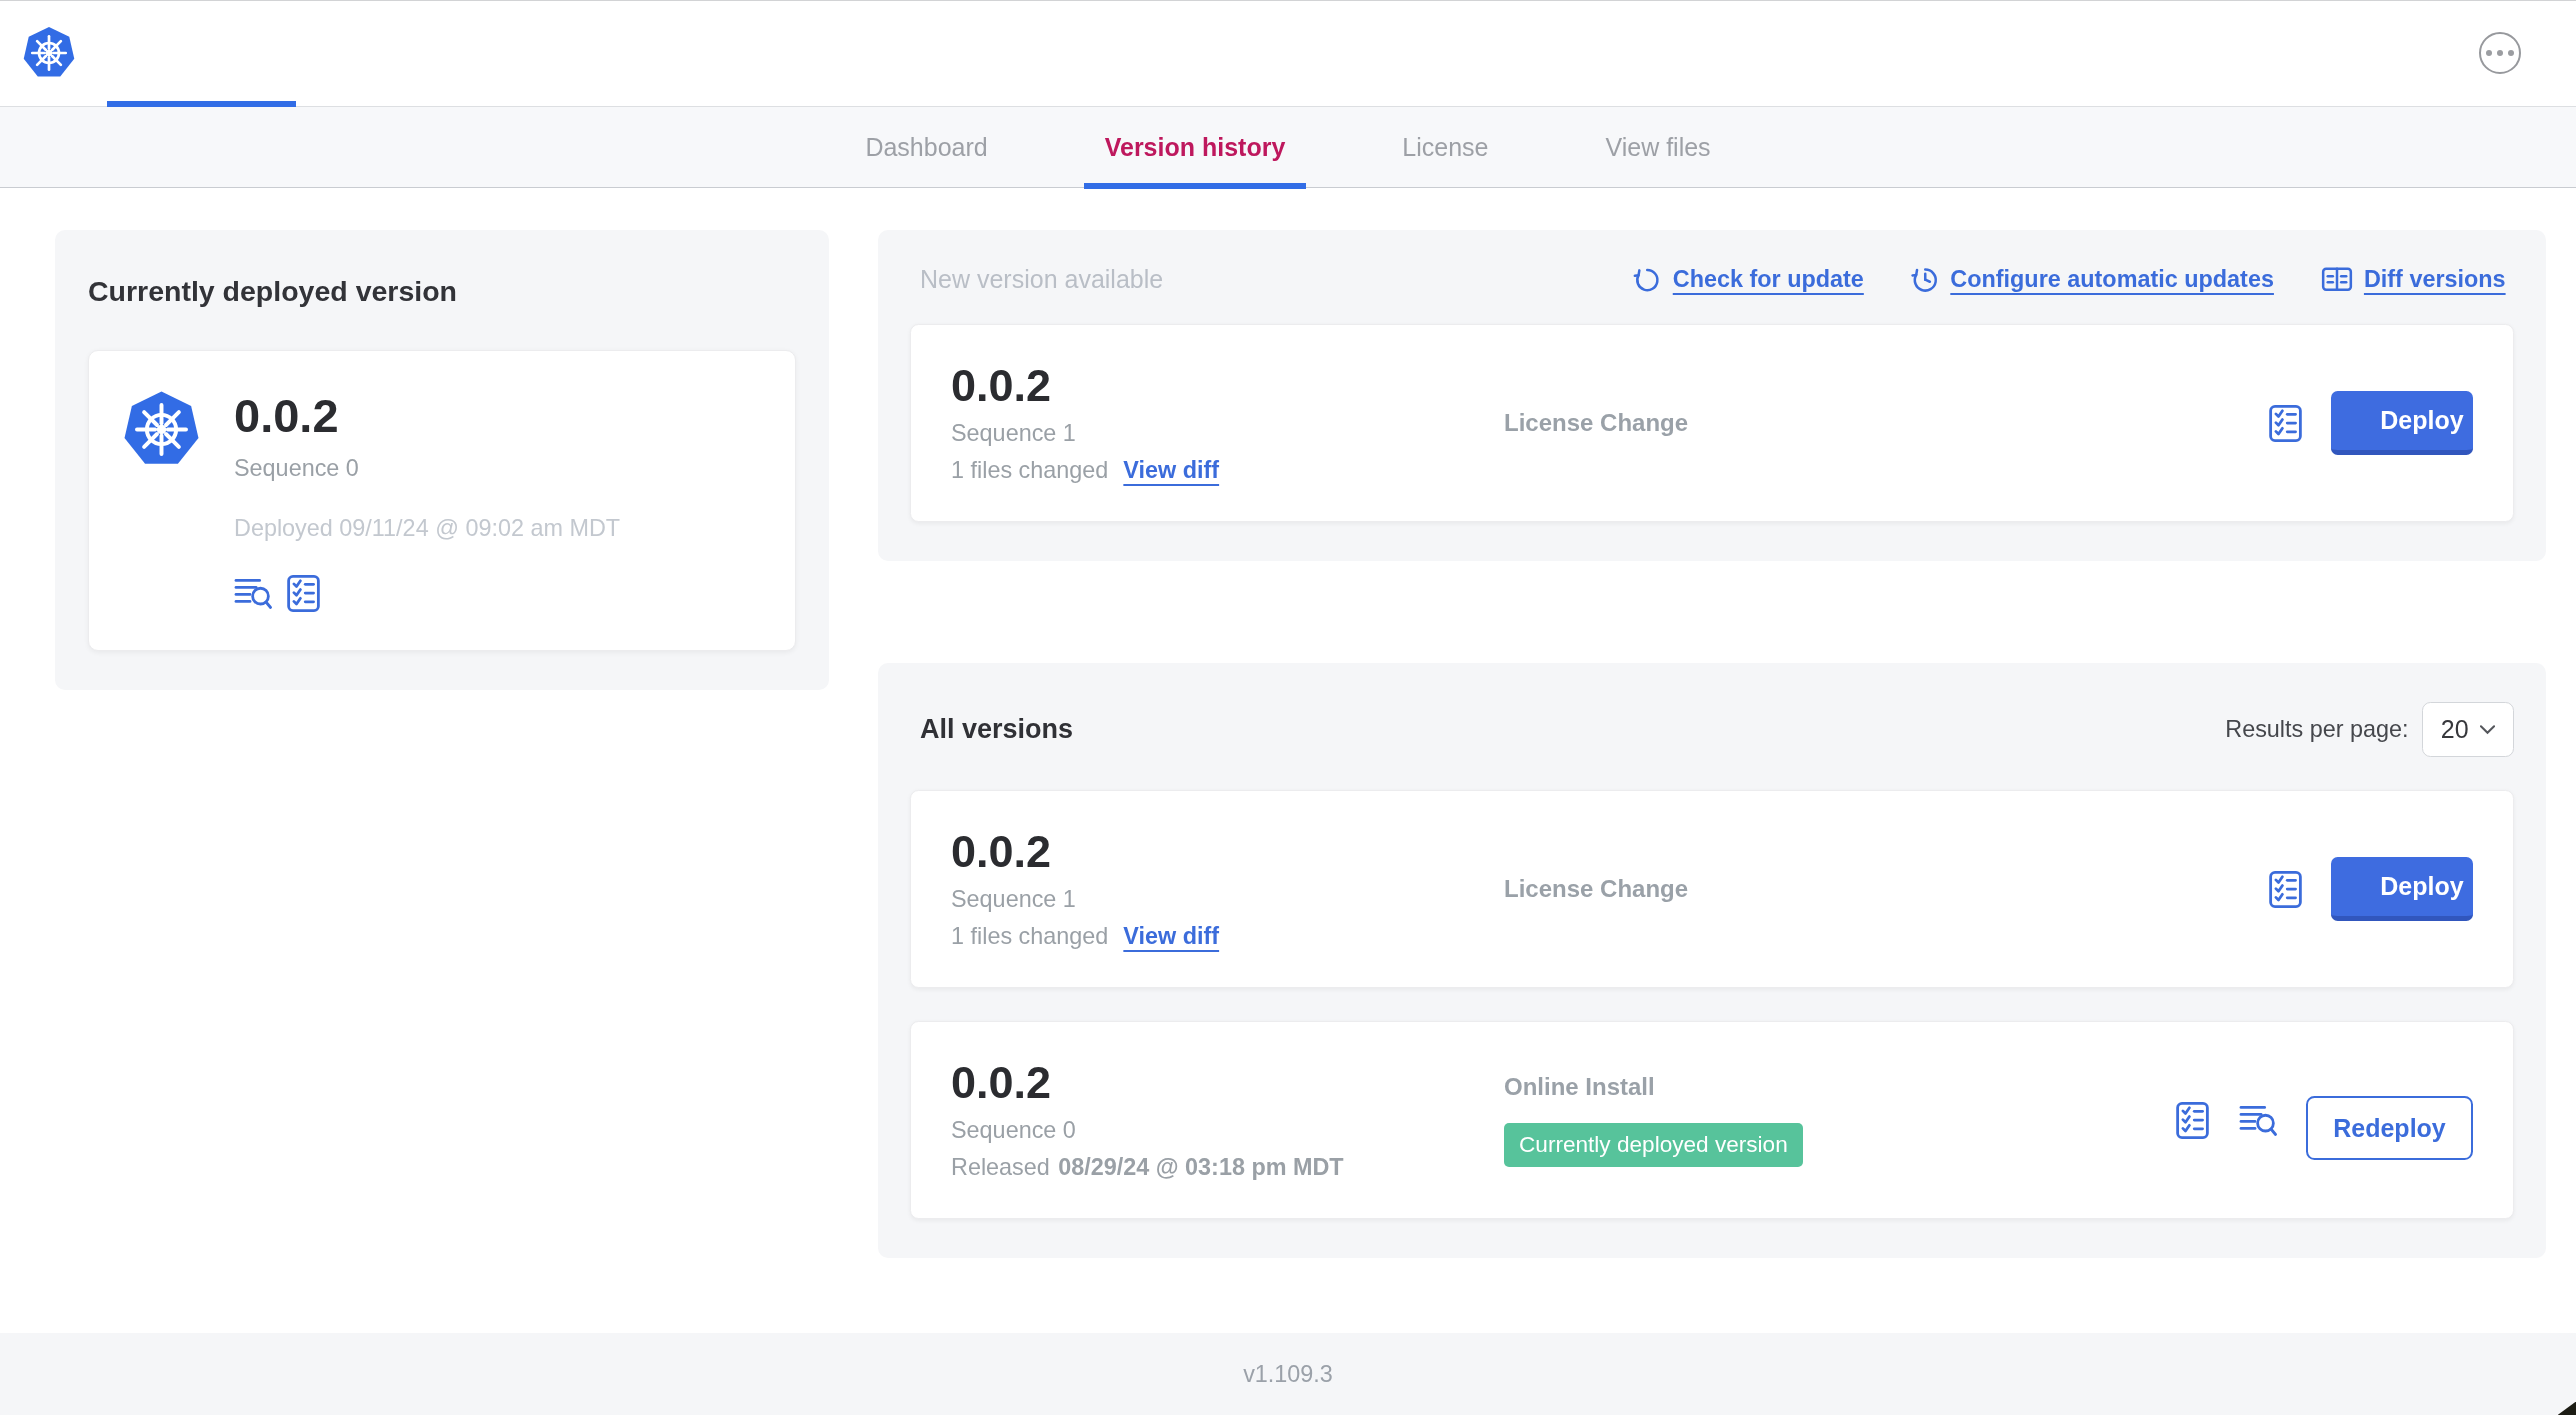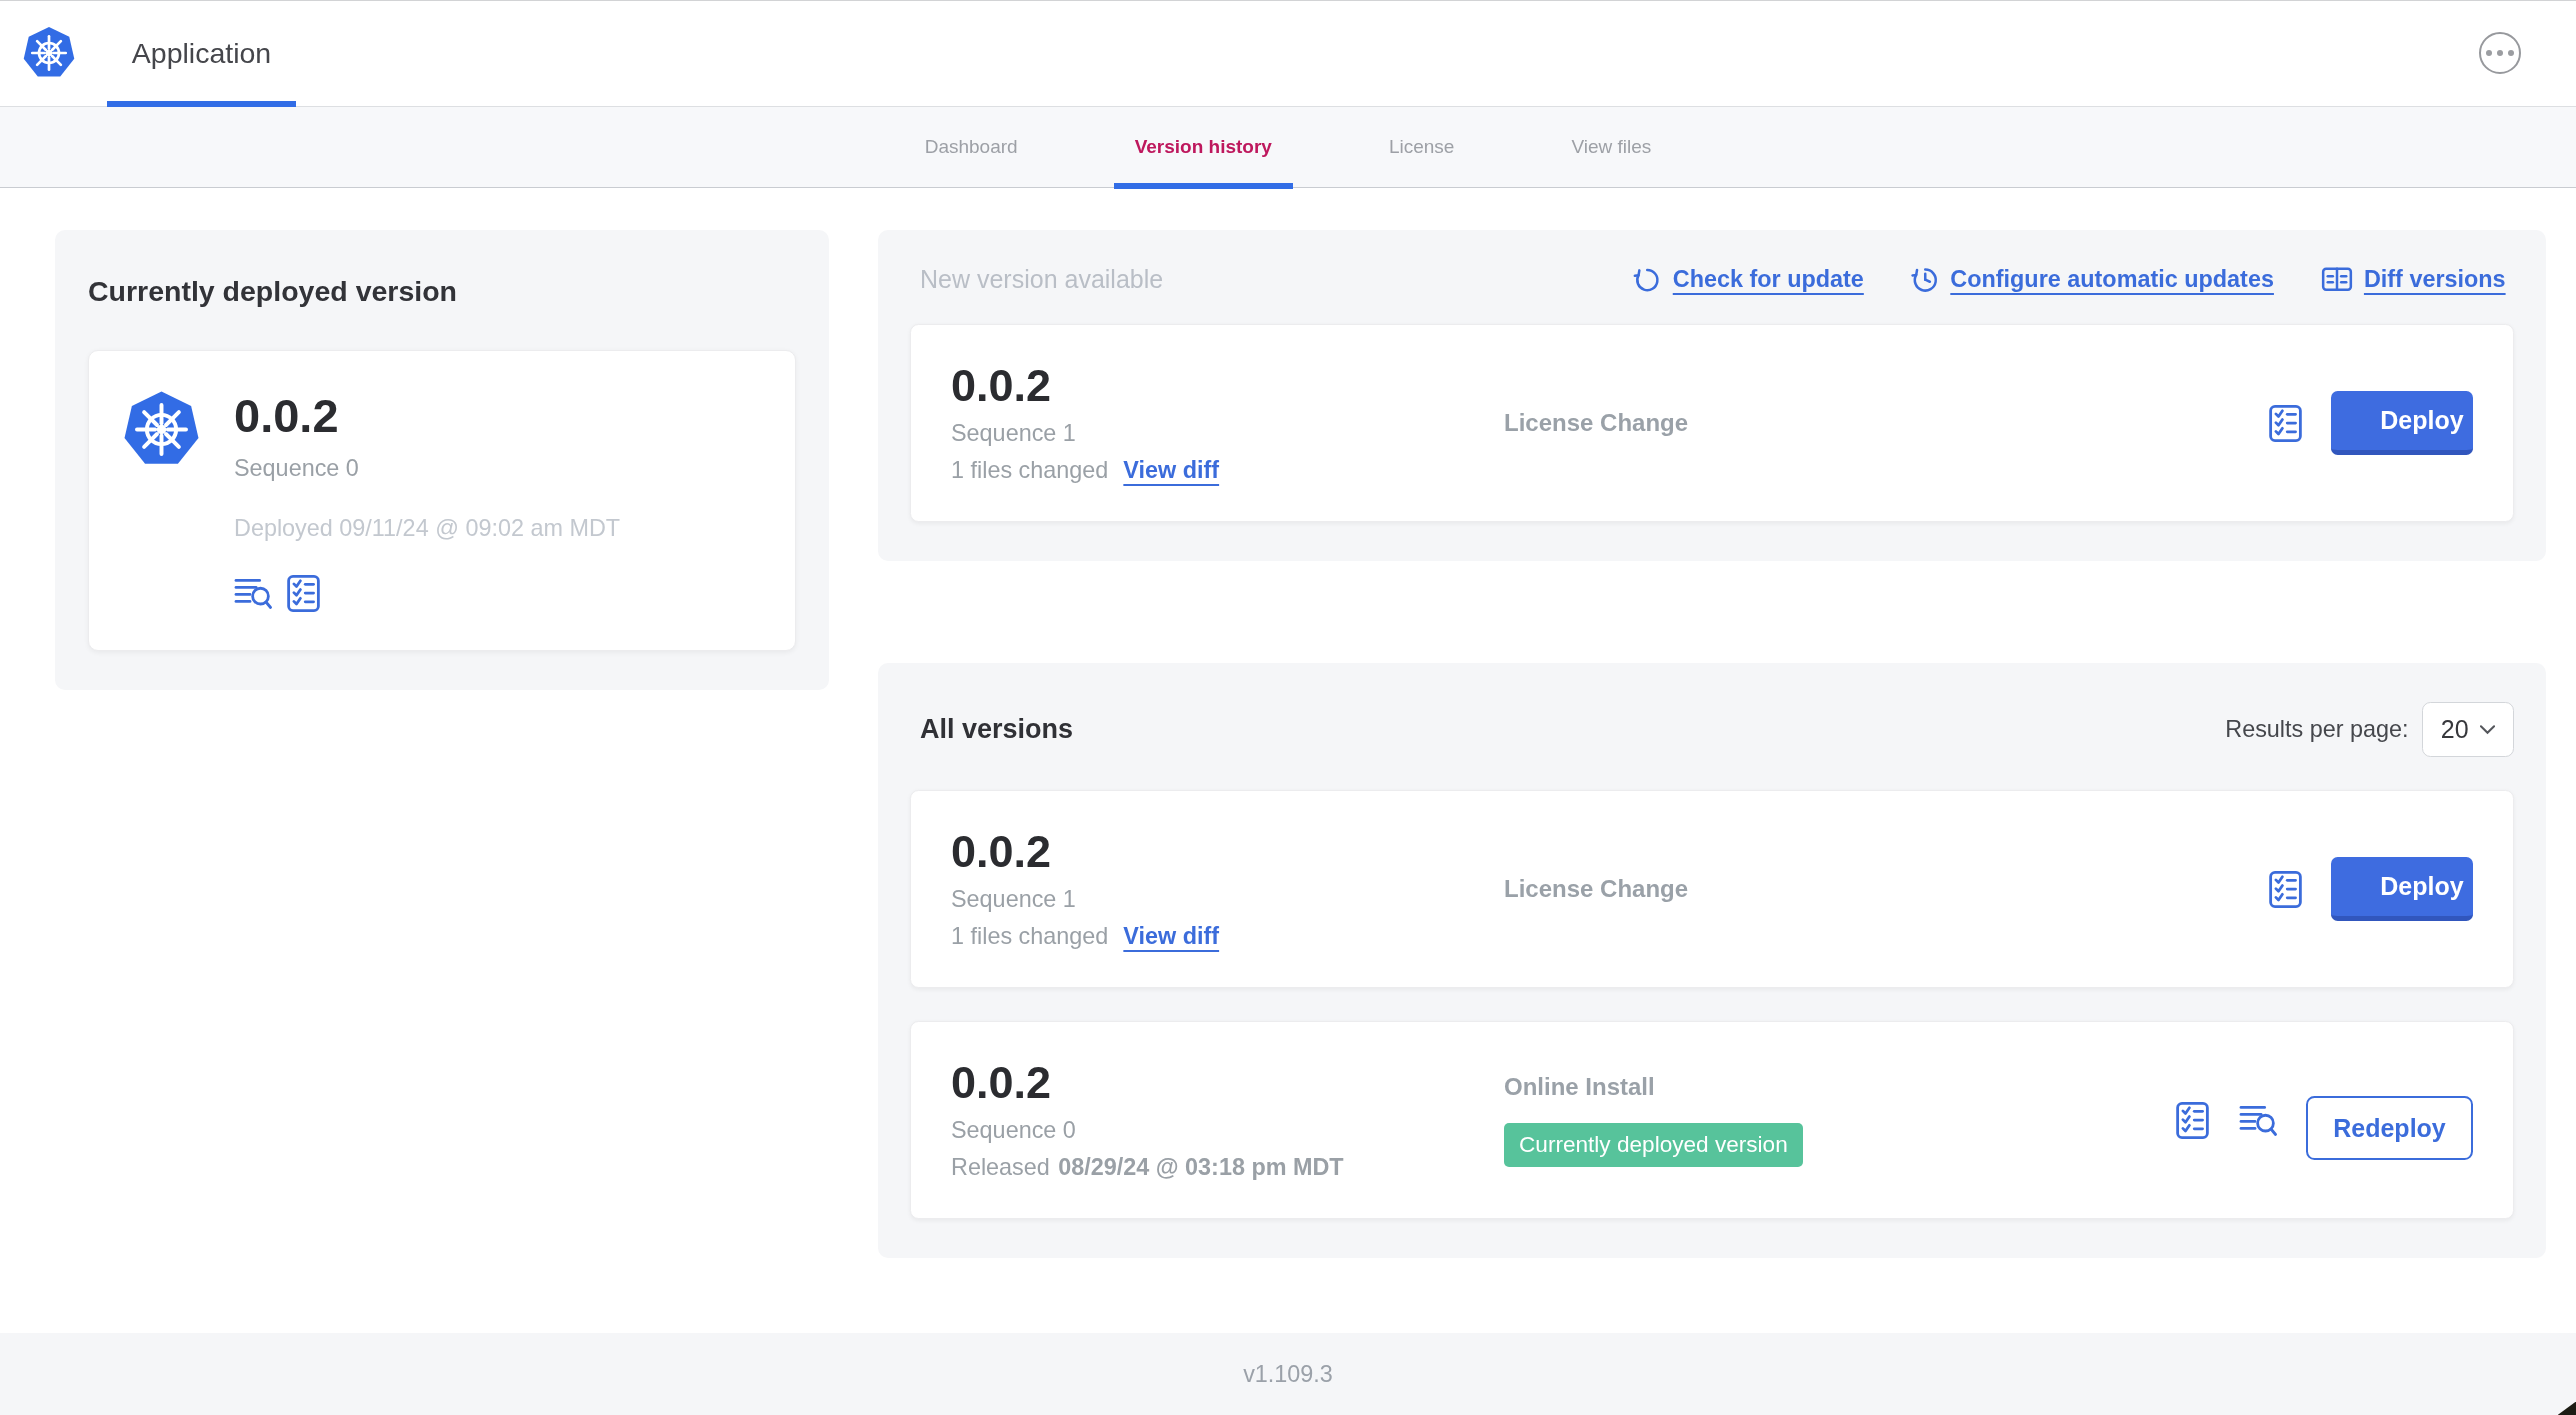--- a/index.html
+++ b/index.html
@@ -16,21 +16,21 @@
   .app-tab-indicator { position:absolute; left:107px; bottom:-0.8px; width:189px; height:5.9px; background:#326de6; }
   .more-btn { position:absolute; right:55px; top:31px; width:42px; height:42px;
     border:2.5px solid #97999d; border-radius:50%; display:flex; align-items:center;
     justify-content:center; gap:4.2px; cursor:pointer; background:#fff; }
   .more-btn i { width:6.7px; height:6.7px; border-radius:50%; background:#9b9da1; display:block; }
 
   
   .subnav { height:81px; background:#f7f8fa; border-bottom:1.7px solid #c9ccd1;
     display:flex; justify-content:center; gap:75px; }
   .nav-tab { position:relative; padding:0 21px; display:flex; align-items:center;
-    font-size:19px; color:#9da0a6; cursor:pointer; }
+    font-size:25px; color:#9da0a6; cursor:pointer; }
   .nav-tab.active { color:#be185d; font-weight:700; }
   .nav-tab.active::after { content:""; position:absolute; left:0; right:0; bottom:-1.7px;
     height:5.9px; background:#326de6; }
 
   
   .main { display:flex; align-items:flex-start; gap:49px; padding:42px 0 0 55px; }
   .panel { background:#f5f6f8; border-radius:10px; }
 
   
   .left-panel { width:774px; padding:45px 33px 39px; }
@@ -109,21 +109,20 @@
         <line x1="42" y1="50" x2="19" y2="50"></line>
         <line x1="58" y1="50" x2="81" y2="50"></line>
         <line x1="44.3" y1="44.3" x2="28" y2="28"></line>
         <line x1="55.7" y1="55.7" x2="72" y2="72"></line>
         <line x1="55.7" y1="44.3" x2="72" y2="28"></line>
         <line x1="44.3" y1="55.7" x2="28" y2="72"></line>
       </g>
       <circle cx="50" cy="50" r="6" fill="#ffffff"></circle>
     </svg>
   </span>
-  <div class="app-tab">Application</div>
   <div class="app-tab-indicator"></div>
   <div class="more-btn">
     <span style="display:flex;gap:4.2px;">
       <i></i>
         <i></i>
         <i></i>
     </span>
   </div>
 </header>
 

